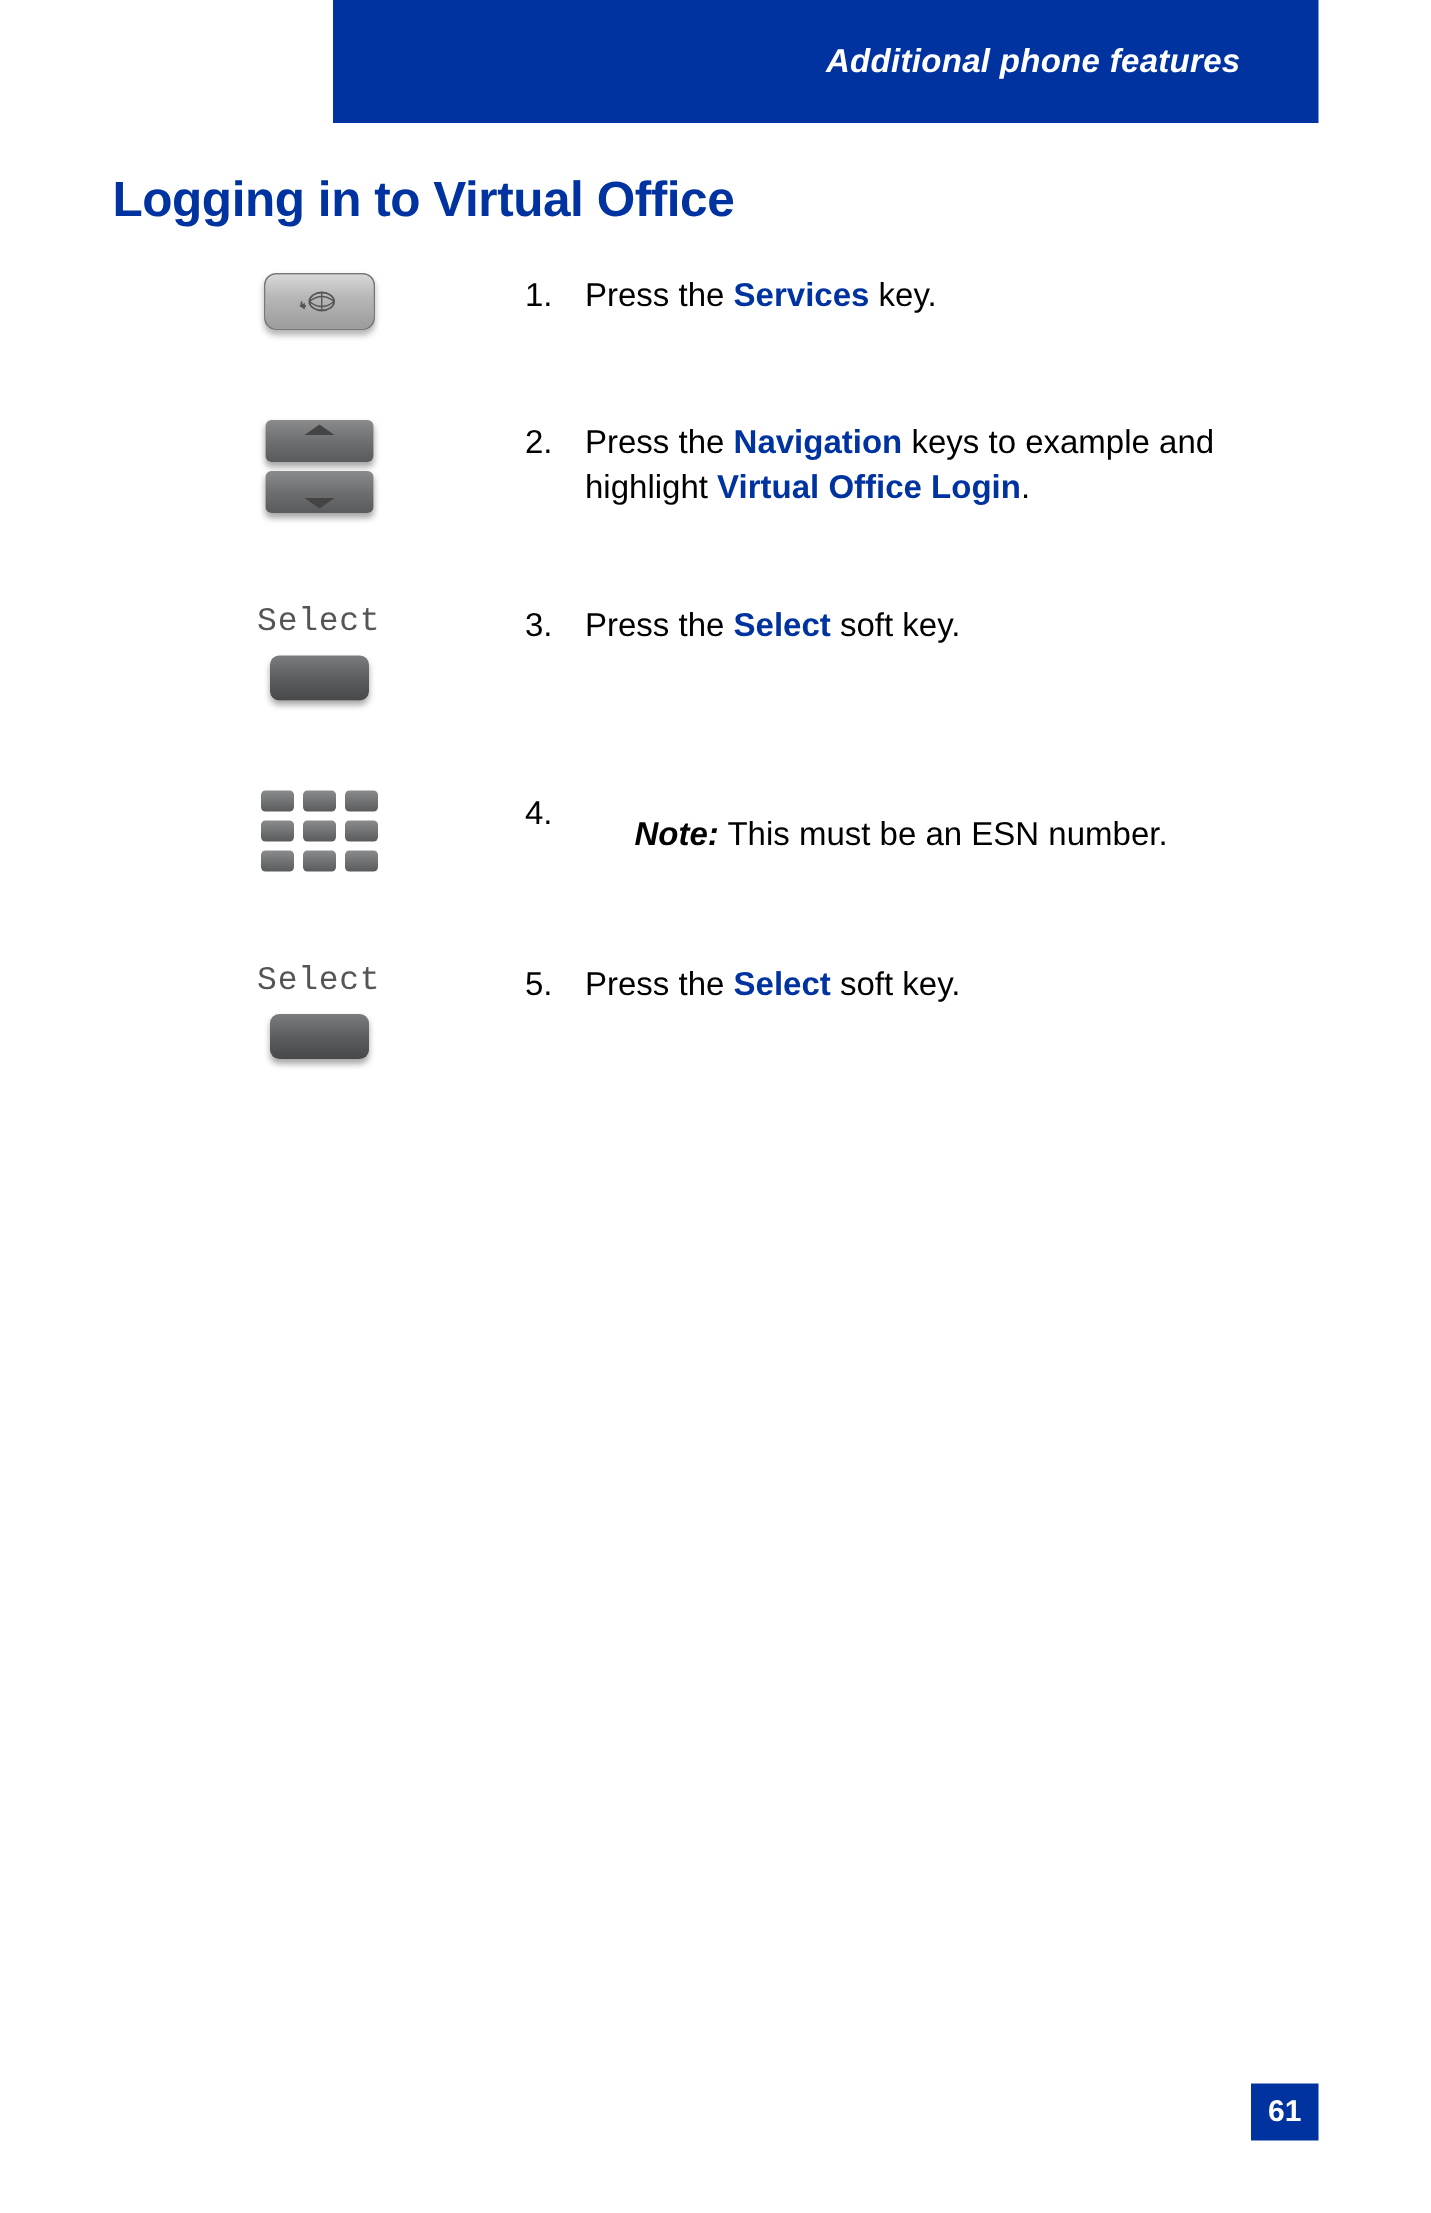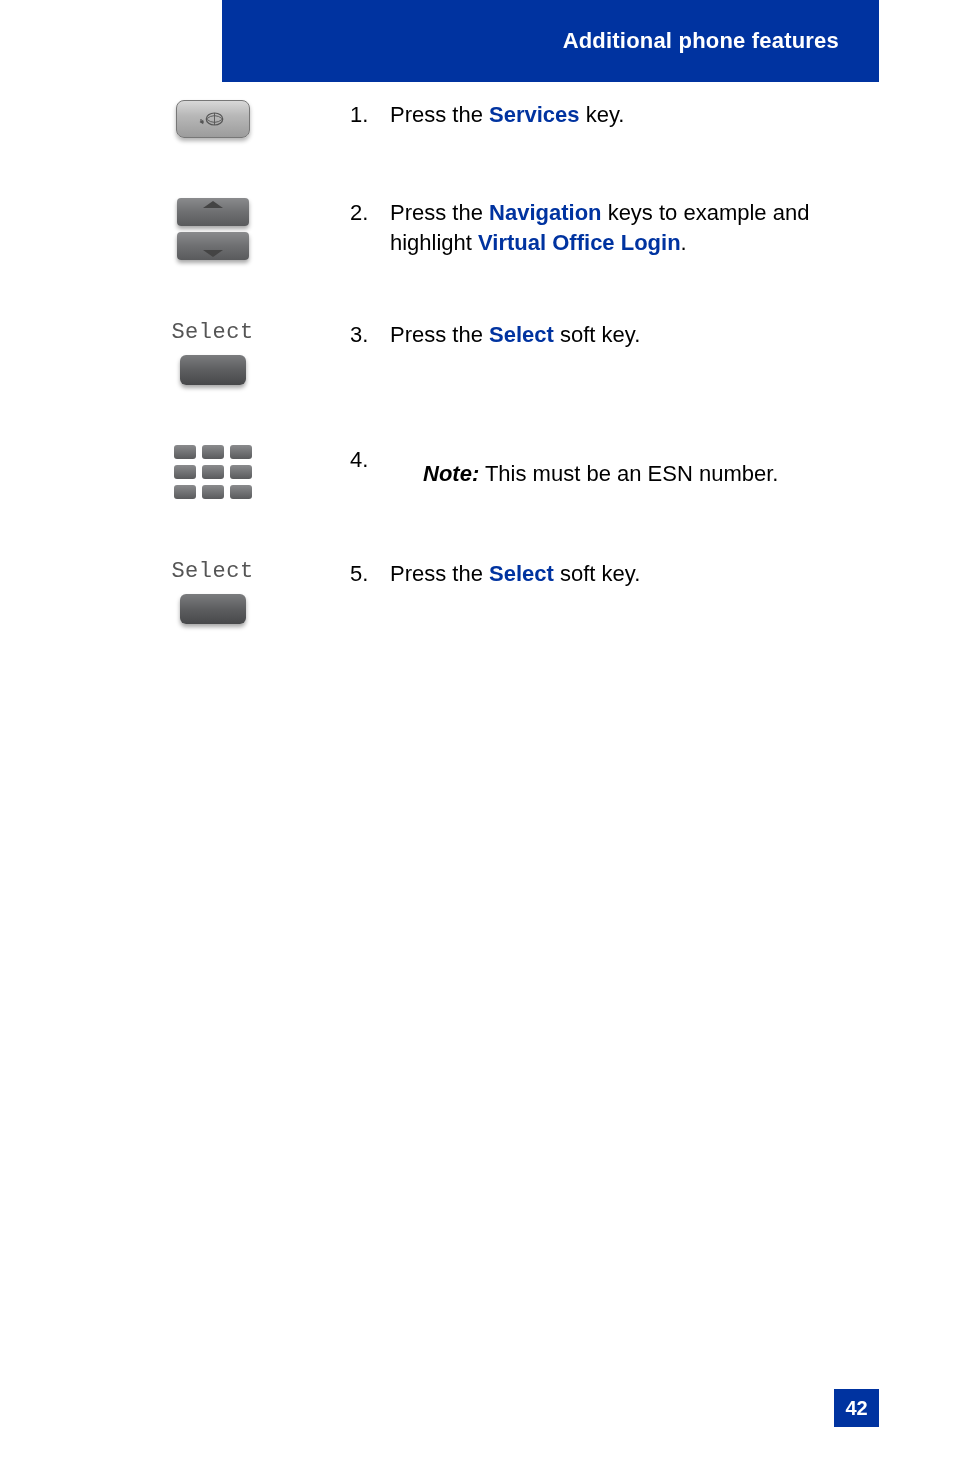--- a/index.html
+++ b/index.html
@@ -15,22 +15,23 @@
   .topbar {
     position: absolute;
     top: 0;
     left: 222px;
     width: 657px;
     height: 82px;
     background: #0033a0;
     display: flex;
     align-items: center;
     justify-content: flex-end;
-    padding-right: 40px;
+    padding-right: 52px;
     box-sizing: border-box;
+    font-style: italic;
   }
   .topbar span {
     color: #fff;
     font-weight: bold;
     font-size: 22px;
     font-family: "Arial Black", Arial, sans-serif;
     letter-spacing: 0.2px;
   }
   .content {
     position: absolute;
@@ -162,20 +163,21 @@
   }
 </style>
 </head>
 <body>
 
 <div class="topbar">
   <span>Additional phone features</span>
 </div>
 
 <div class="content">
+  <h1>Logging in to Virtual Office</h1>
 
   <div class="steps">
 
     <div class="step">
       <div class="imgcol">
         <div class="services-key">
           <svg viewBox="0 0 40 28">
             <ellipse cx="22" cy="14" rx="11" ry="8" fill="none" stroke="#555" stroke-width="1.6"></ellipse>
             <path d="M11 14 Q22 5 33 14 Q22 23 11 14" fill="none" stroke="#555" stroke-width="1.2"></path>
             <line x1="22" y1="6" x2="22" y2="22" stroke="#555" stroke-width="1.2"></line>
@@ -257,13 +259,13 @@
         <div class="num">5.</div>
         <div class="desc">
           <span>Press the </span><span class="kw">Select</span><span> soft key.</span>
         </div>
       </div>
     </div>
 
   </div>
 </div>
 
-<div class="pagenum">42</div>
+<div class="pagenum">61</div>
 
 </body></html>

